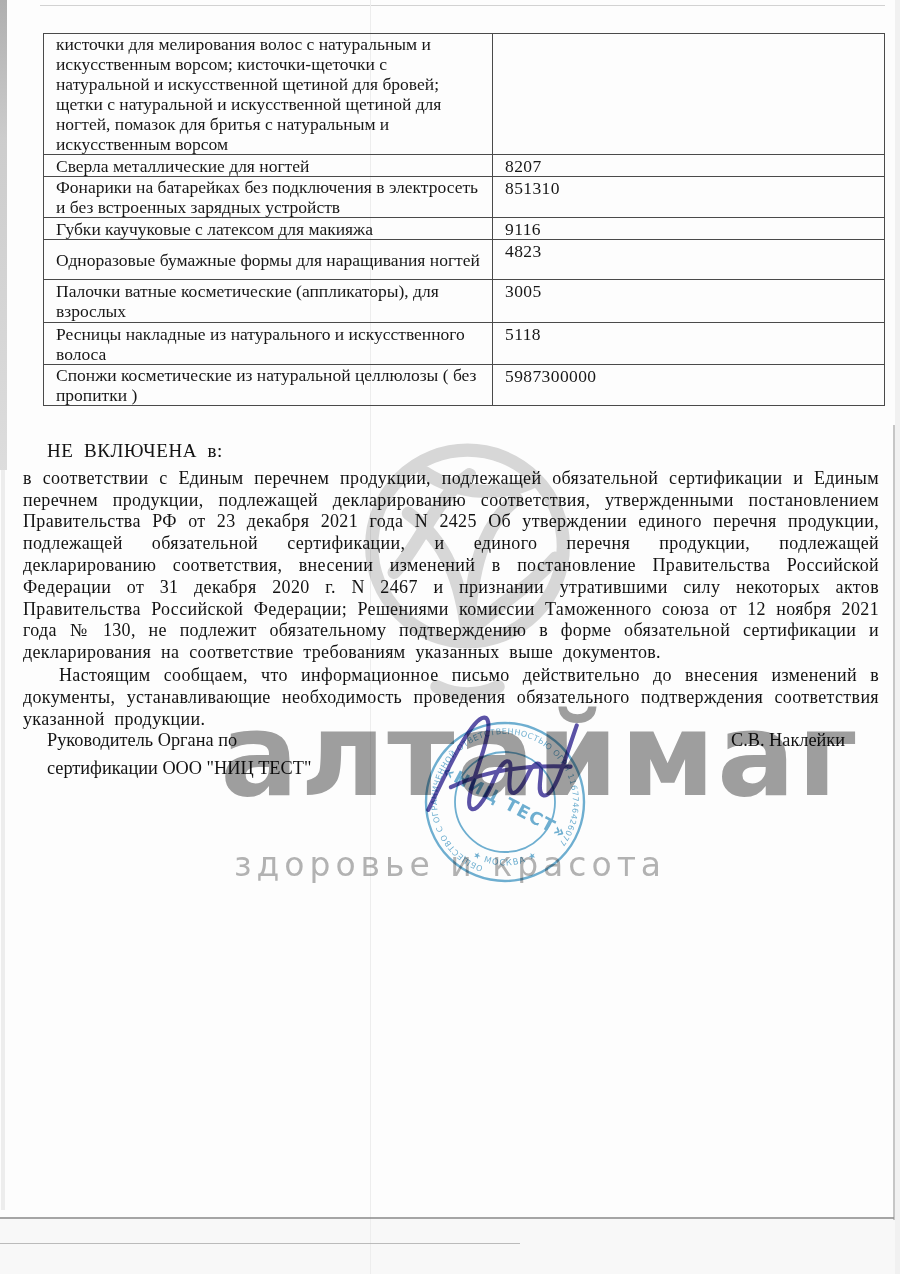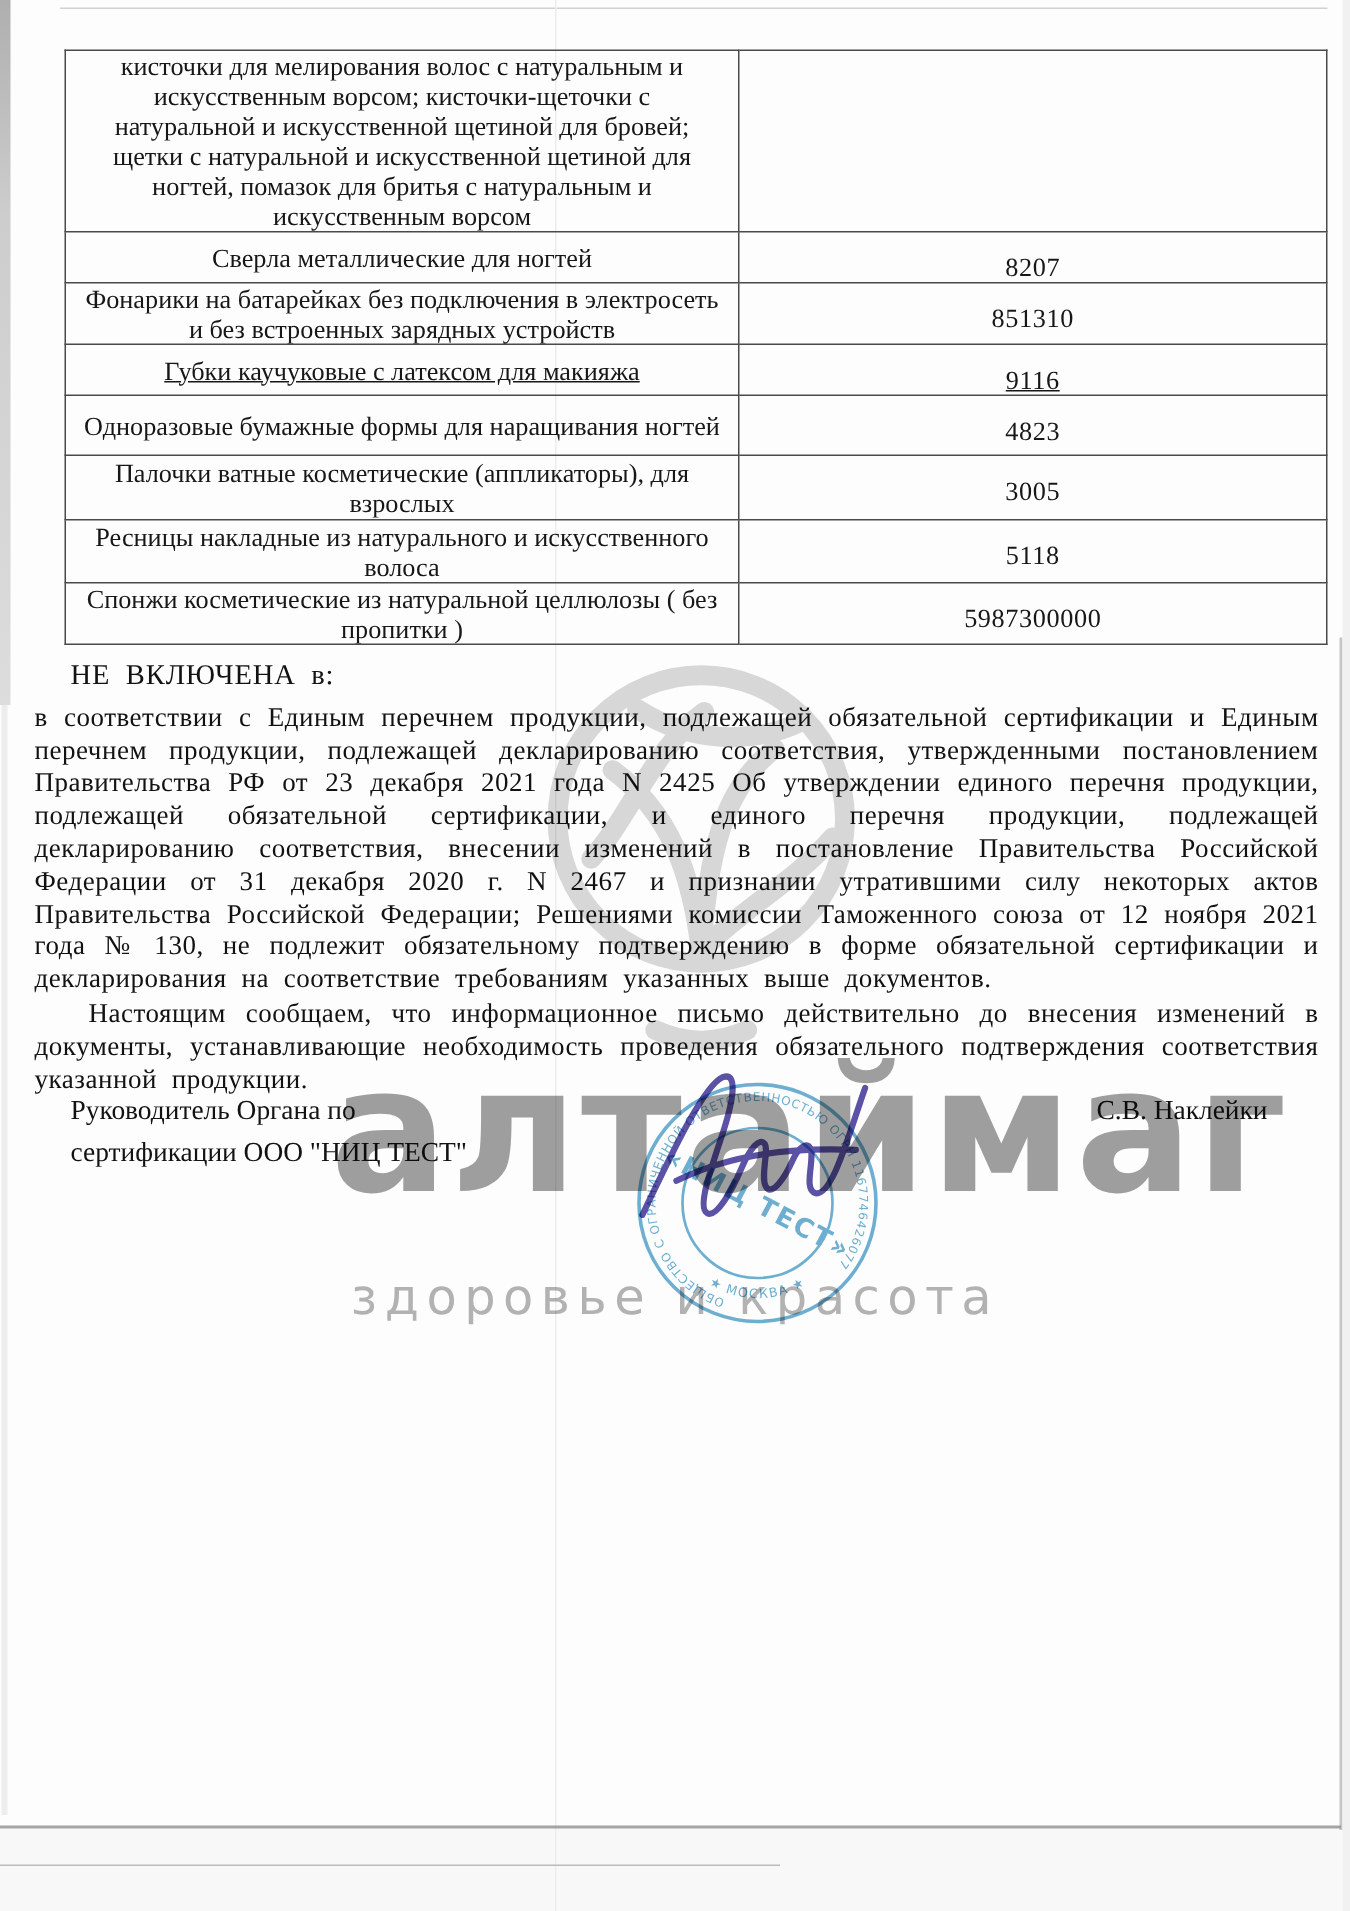--- a/index.html
+++ b/index.html
@@ -17,27 +17,27 @@
   .fold-line{position:absolute;left:370px;top:0;width:1px;height:1274px;background:#ededed;z-index:1;}
   .edge-right{position:absolute;left:893px;top:425px;width:2px;height:795px;background:#c6c6c6;z-index:1;}
   .gutter-right{position:absolute;left:895px;top:0;width:5px;height:1274px;background:#f1f1f1;z-index:1;}
   .edge-bottom{position:absolute;left:0;top:1217px;width:894px;height:2px;background:#8f8f8f;opacity:.8;z-index:1;}
   .edge-bottom2{position:absolute;left:0;top:1243px;width:520px;height:1px;background:#ababab;opacity:.8;z-index:1;}
   .below-page{position:absolute;left:0;top:1219px;width:900px;height:55px;background:#f8f8f8;z-index:0;}
 
   
   .ptable{position:absolute;left:43px;top:33px;width:842px;z-index:2;
     border-collapse:collapse;font-size:17.5px;line-height:20px;color:#171717;table-layout:fixed;}
-  .ptable td{border:1.7px solid #4a4a4a;padding:0 12px;text-align:center;}
+  .ptable td{border:1.7px solid #4a4a4a;padding:0 12px;}
   .ptable td.c-name{width:424px;vertical-align:middle;}
-  .ptable td.c-code{vertical-align:top;padding-top:13px;letter-spacing:.4px;}
+  .ptable td.c-code{vertical-align:top;padding-top:1px;letter-spacing:.4px;}
   .ptable tr:nth-child(1){height:118px;}
   .ptable tr:nth-child(2){height:22px;}
   .ptable tr:nth-child(3){height:40px;}
-  .ptable tr:nth-child(4){height:22px;text-decoration:underline;}
+  .ptable tr:nth-child(4){height:22px;}
   .ptable tr:nth-child(5){height:40px;}
   .ptable tr:nth-child(6){height:43px;}
   .ptable tr:nth-child(7){height:42px;}
   .ptable tr:nth-child(8){height:22px;}
   .ptable tr:nth-child(9){height:44px;}
 
   
   .textblock{position:absolute;left:23px;top:440px;width:856px;z-index:2;
     font-size:18px;line-height:21.8px;text-align:justify;text-align-last:left;
     word-spacing:5px;letter-spacing:.35px;color:#121212;}

